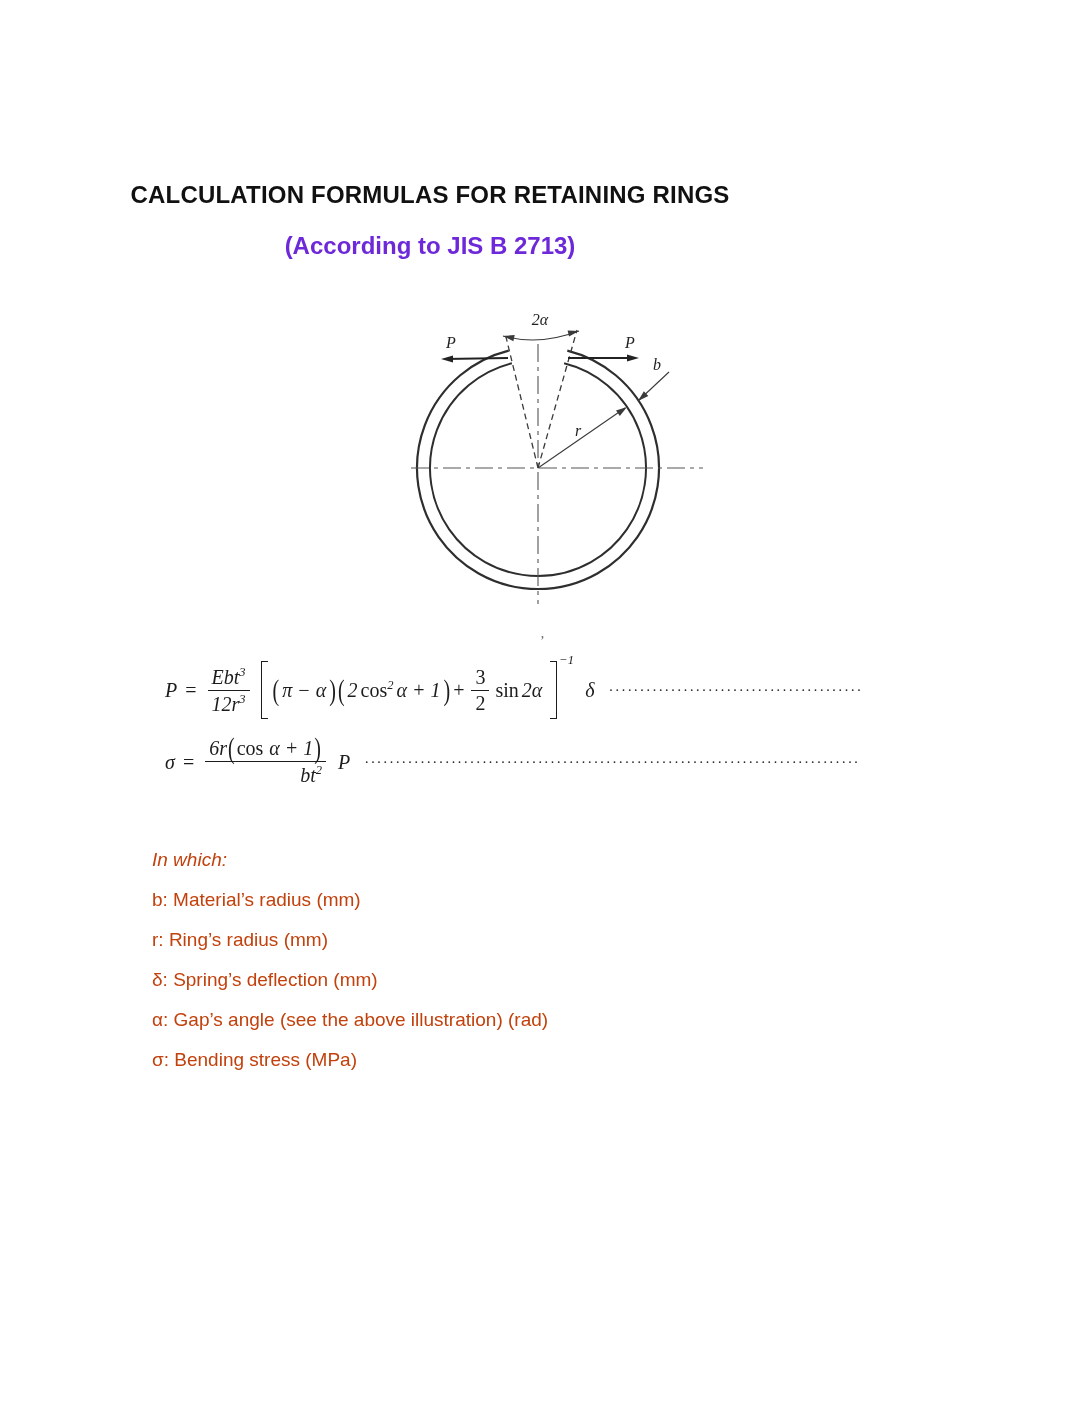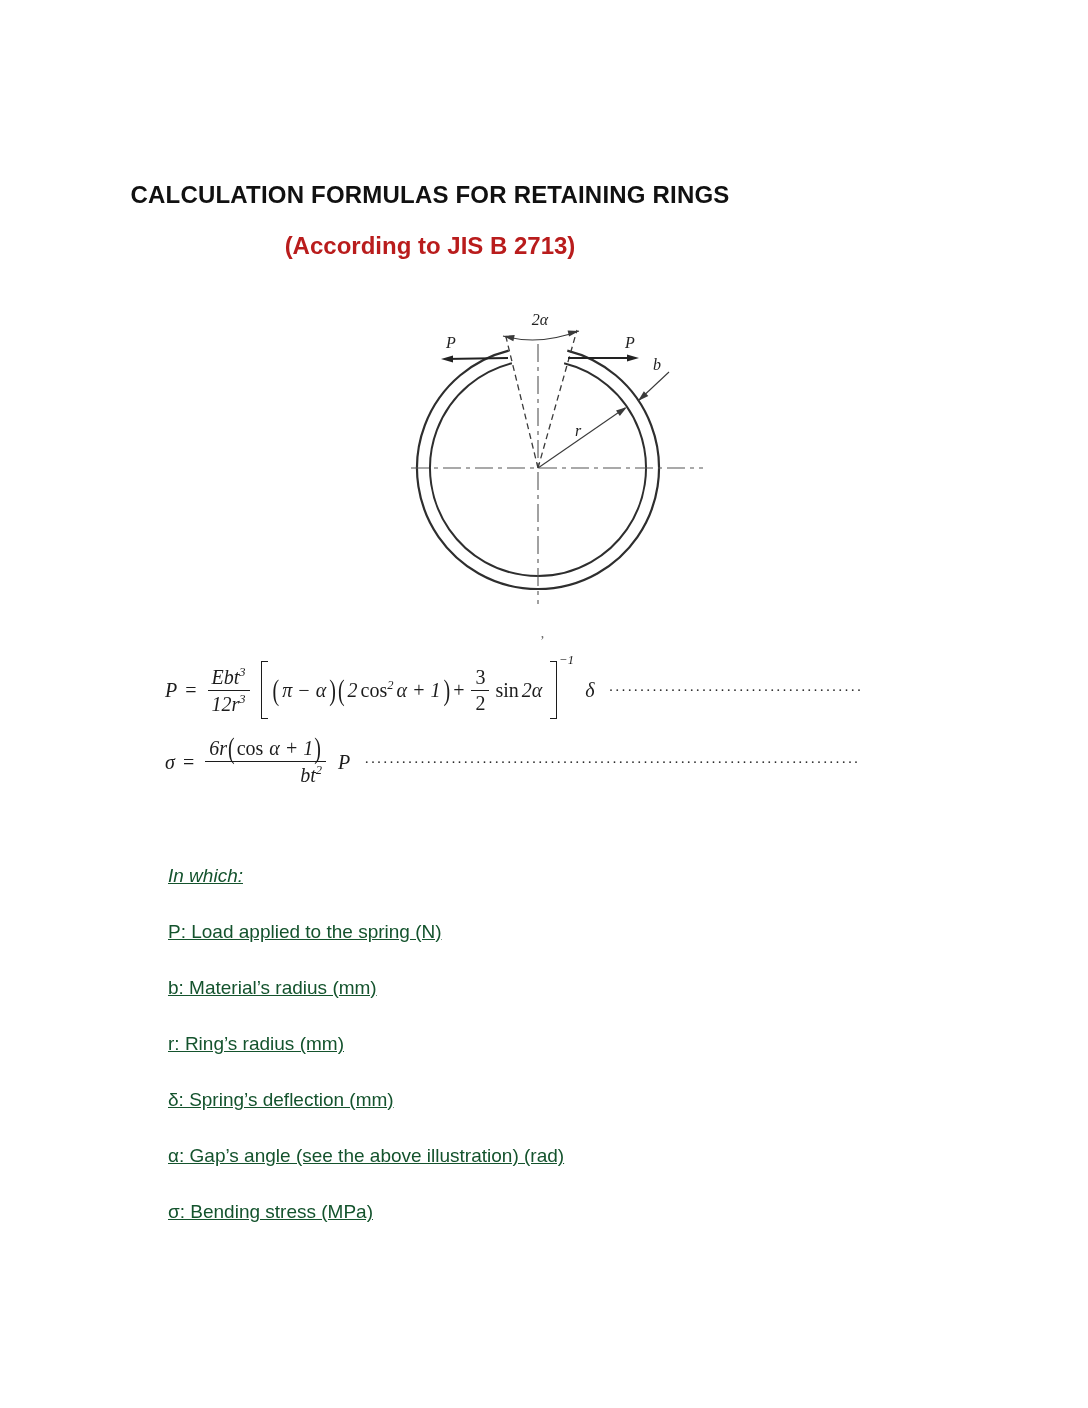--- a/index.html
+++ b/index.html
@@ -6,21 +6,21 @@
   .page {
     position:relative; width:860px; height:1408px; background:#ffffff;
     font-family:"Liberation Sans", sans-serif; color:#1a1a1a; overflow:hidden;
   }
   .title {
     position:absolute; top:181px; left:0; width:100%; text-align:center;
     font-size:24px; font-weight:700; margin:0; letter-spacing:0.2px; color:#111;
   }
   .subtitle {
     position:absolute; top:232px; left:0; width:100%; text-align:center;
-    font-size:24px; font-weight:700; margin:0; color:#b91c1c;
+    font-size:24px; font-weight:700; margin:0; color:#6d28d9;
   }
   .diagram { position:absolute; left:395px; top:295px; }
   .dlabel {
     font-family:"Liberation Serif", serif; font-style:italic;
     font-size:16px; fill:#222; text-anchor:middle;
   }
   .formula {
     position:absolute; left:163px; width:732px; display:flex; align-items:center;
     font-family:"Liberation Serif", serif; font-style:italic; font-size:20px; color:#1c1c1c;
   }
@@ -44,21 +44,21 @@
   .rbrk sup { position:absolute; top:-9px; left:9px; white-space:nowrap; font-style:italic; }
   .delta { margin-left:24px; }
   .factor { margin-left:5px; }
   .leader { flex:1 1 0; overflow:hidden; white-space:nowrap; font-style:normal;
             font-size:15px; letter-spacing:1.2px; color:#2a2a2a; margin:0 10px 0 12px;
             line-height:20px; }
   .eqnum { flex:none; font-style:normal; font-size:20px; }
   .artifact { position:absolute; left:540px; top:634px; font-size:14px; color:#666;
               font-family:"Liberation Serif", serif; }
   .defs { position:absolute; left:152px; top:840px; width:700px; }
-  .defs p { margin:16px; height:40px; line-height:40px; font-size:19px; color:#14532d;text-decoration:underline; }
+  .defs p { margin:0; height:40px; line-height:40px; font-size:19px; color:#c2410c; }
   .inwhich { font-style:italic; }
 </style>
 </head>
 <body>
 
 <div class="page">
 
   <h1 class="title">CALCULATION FORMULAS FOR RETAINING RINGS</h1>
   <h2 class="subtitle">(According to JIS B 2713)</h2>
 
@@ -134,21 +134,20 @@
       <span class="fnum"><span>6r</span><span class="tallp">(</span><span class="fn">cos</span><span> α + 1</span><span class="tallp">)</span></span>
       <span class="fden"><span>bt</span><sup>2</sup></span>
     </span>
     <span class="tok factor">P</span>
     <span class="leader">························································································································</span>
     <span class="eqnum">(4)</span>
   </div>
 
   <div class="defs">
     <p class="inwhich">In which:</p>
-    <p>P: Load applied to the spring (N)</p>
     <p>b: Material’s radius (mm)</p>
     <p>r: Ring’s radius (mm)</p>
     <p>δ: Spring’s deflection (mm)</p>
     <p>α: Gap’s angle (see the above illustration) (rad)</p>
     <p>σ: Bending stress (MPa)</p>
   </div>
 
 </div>
 
 </body></html>

